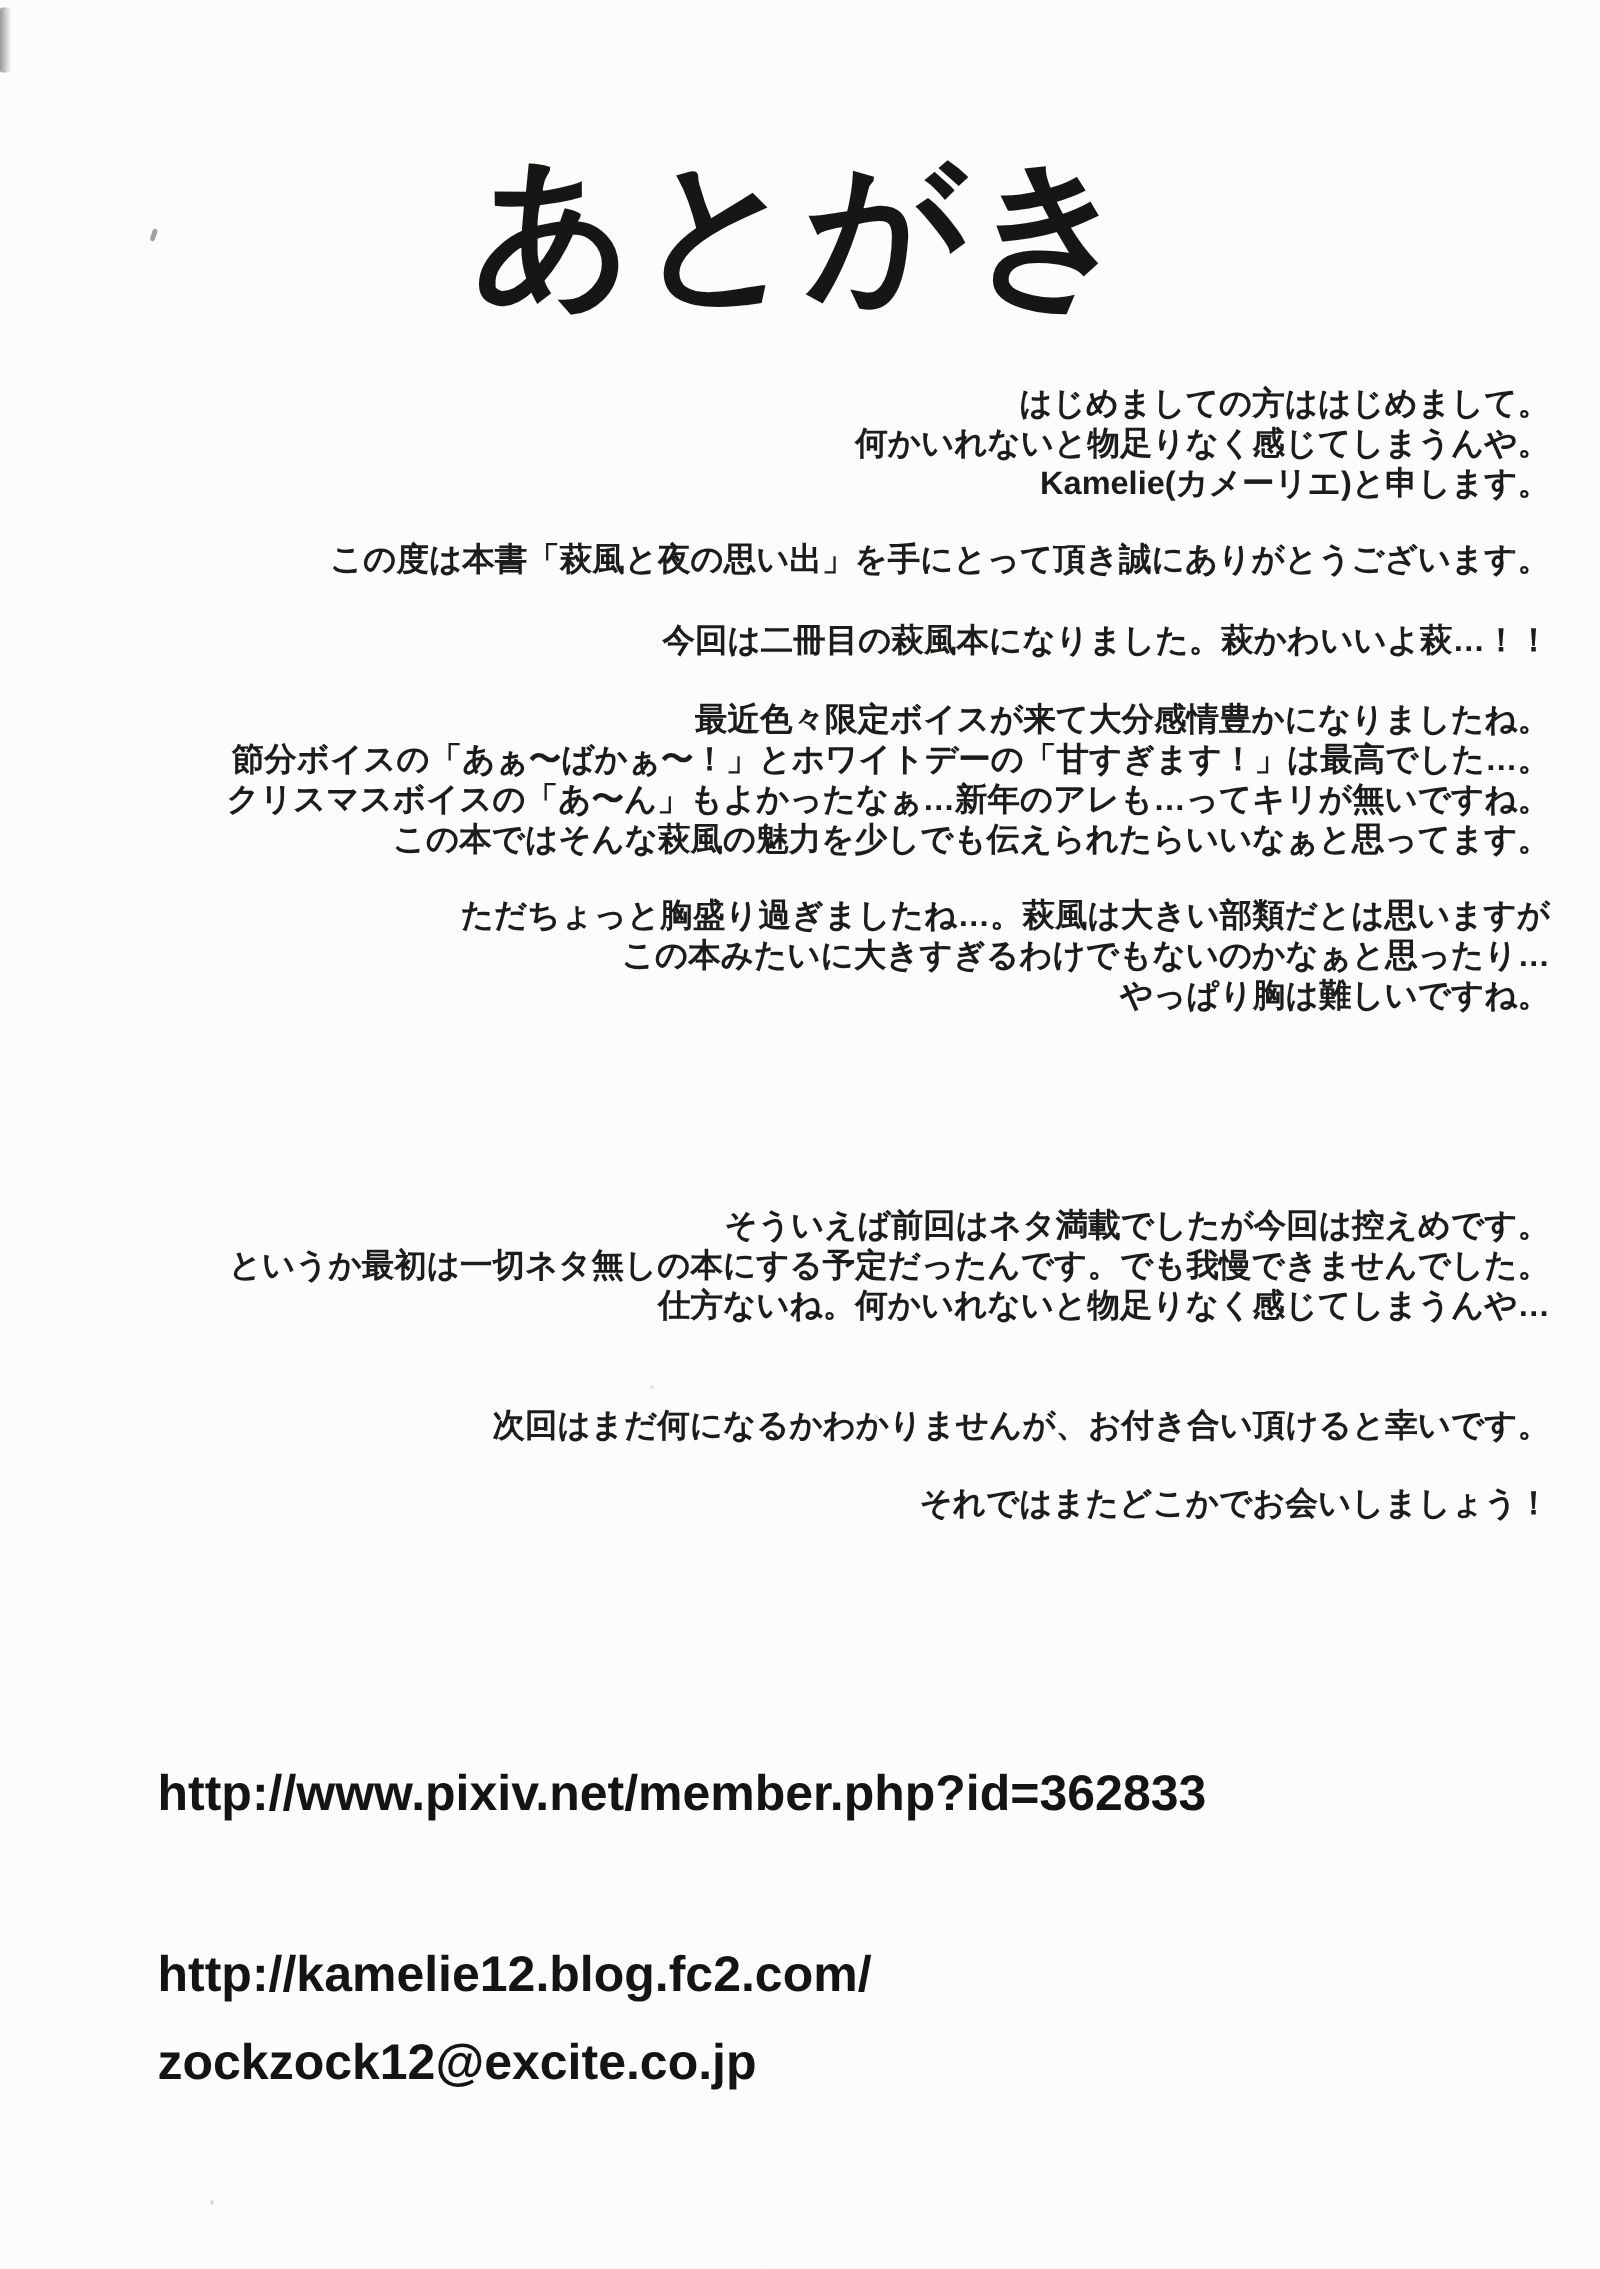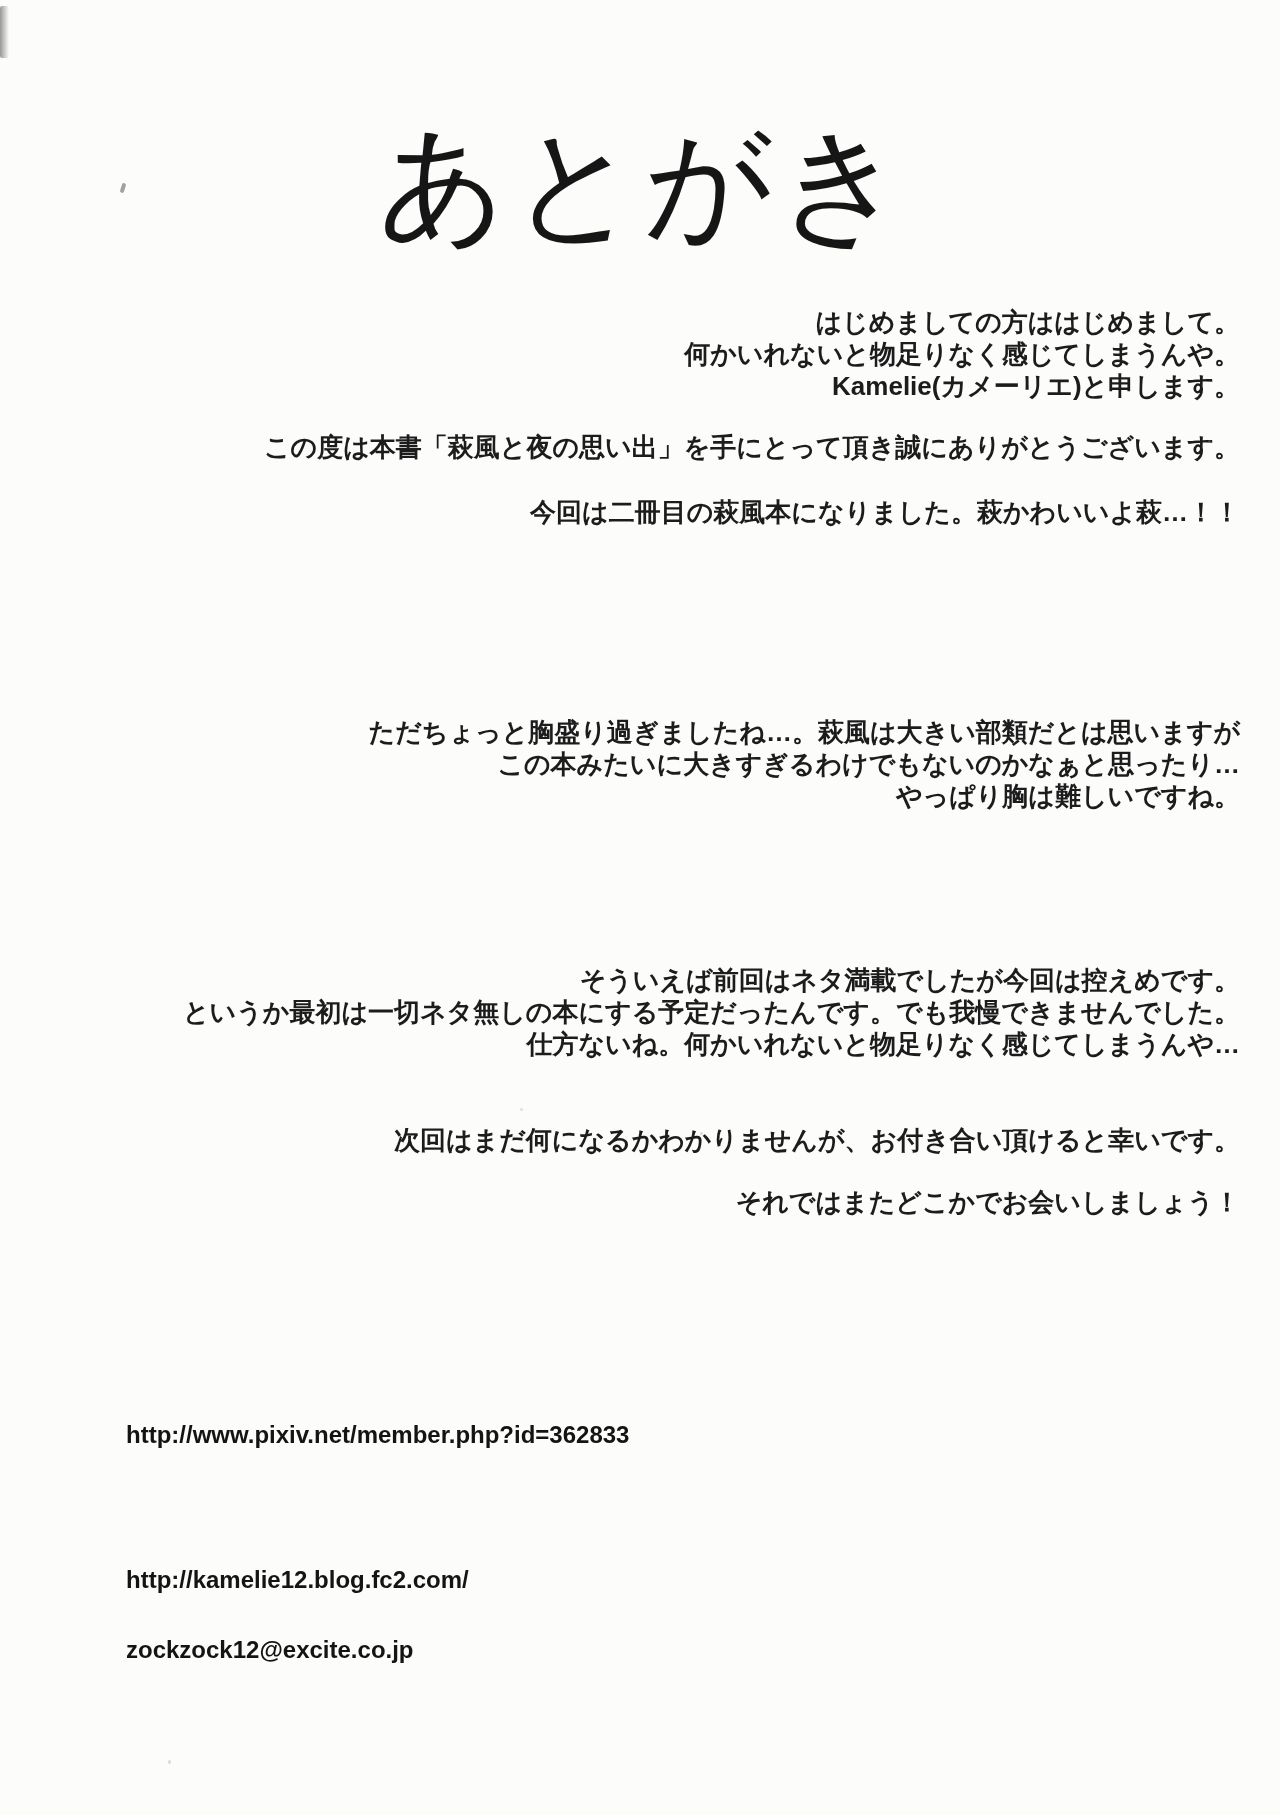--- a/index.html
+++ b/index.html
@@ -21,40 +21,40 @@
     position: absolute;
     top: 118px;
     left: 0;
     width: 100%;
     margin: 0;
     padding-left: 8px;
     box-sizing: border-box;
     text-align: center;
     font-size: 126px;
     line-height: 1.05;
-    font-weight: 400;
+    font-weight: 700;
     letter-spacing: 4px;
     color: #161616;
   }
   .para {
     position: absolute;
     left: 106px;
     right: 40px;
     font-size: 26px;
     line-height: 32px;
     font-weight: 600;
     letter-spacing: 0px;
     color: #1c1c1c;
     white-space: nowrap;
     text-align: right;
   }
   .url {
     position: absolute;
     left: 126px;
-    font-size: 24px;
+    font-size: 40px;
     line-height: 36px;
     font-weight: 600;
     letter-spacing: 0px;
     color: #141414;
     white-space: nowrap;
   }
   
   .edge-smudge {
     position: absolute;
     top: 6px; left: 0;
@@ -84,20 +84,26 @@
       <div class="line">はじめましての方ははじめまして。</div>
       <div class="line">何かいれないと物足りなく感じてしまうんや。</div>
       <div class="line">Kamelie(カメーリエ)と申します。</div>
     </div>
   <div class="para" style="top:431px">
       <div class="line">この度は本書「萩風と夜の思い出」を手にとって頂き誠にありがとうございます。</div>
     </div>
   <div class="para" style="top:496px">
       <div class="line">今回は二冊目の萩風本になりました。萩かわいいよ萩…！！</div>
     </div>
+  <div class="para" style="top:559px">
+      <div class="line">最近色々限定ボイスが来て大分感情豊かになりましたね。</div>
+      <div class="line">節分ボイスの「あぁ〜ばかぁ〜！」とホワイトデーの「甘すぎます！」は最高でした…。</div>
+      <div class="line">クリスマスボイスの「あ〜ん」もよかったなぁ…新年のアレも…ってキリが無いですね。</div>
+      <div class="line">この本ではそんな萩風の魅力を少しでも伝えられたらいいなぁと思ってます。</div>
+    </div>
   <div class="para" style="top:716px">
       <div class="line">ただちょっと胸盛り過ぎましたね…。萩風は大きい部類だとは思いますが</div>
       <div class="line">この本みたいに大きすぎるわけでもないのかなぁと思ったり…</div>
       <div class="line">やっぱり胸は難しいですね。</div>
     </div>
   <div class="para" style="top:964px">
       <div class="line">そういえば前回はネタ満載でしたが今回は控えめです。</div>
       <div class="line">というか最初は一切ネタ無しの本にする予定だったんです。でも我慢できませんでした。</div>
       <div class="line">仕方ないね。何かいれないと物足りなく感じてしまうんや…</div>
     </div>

